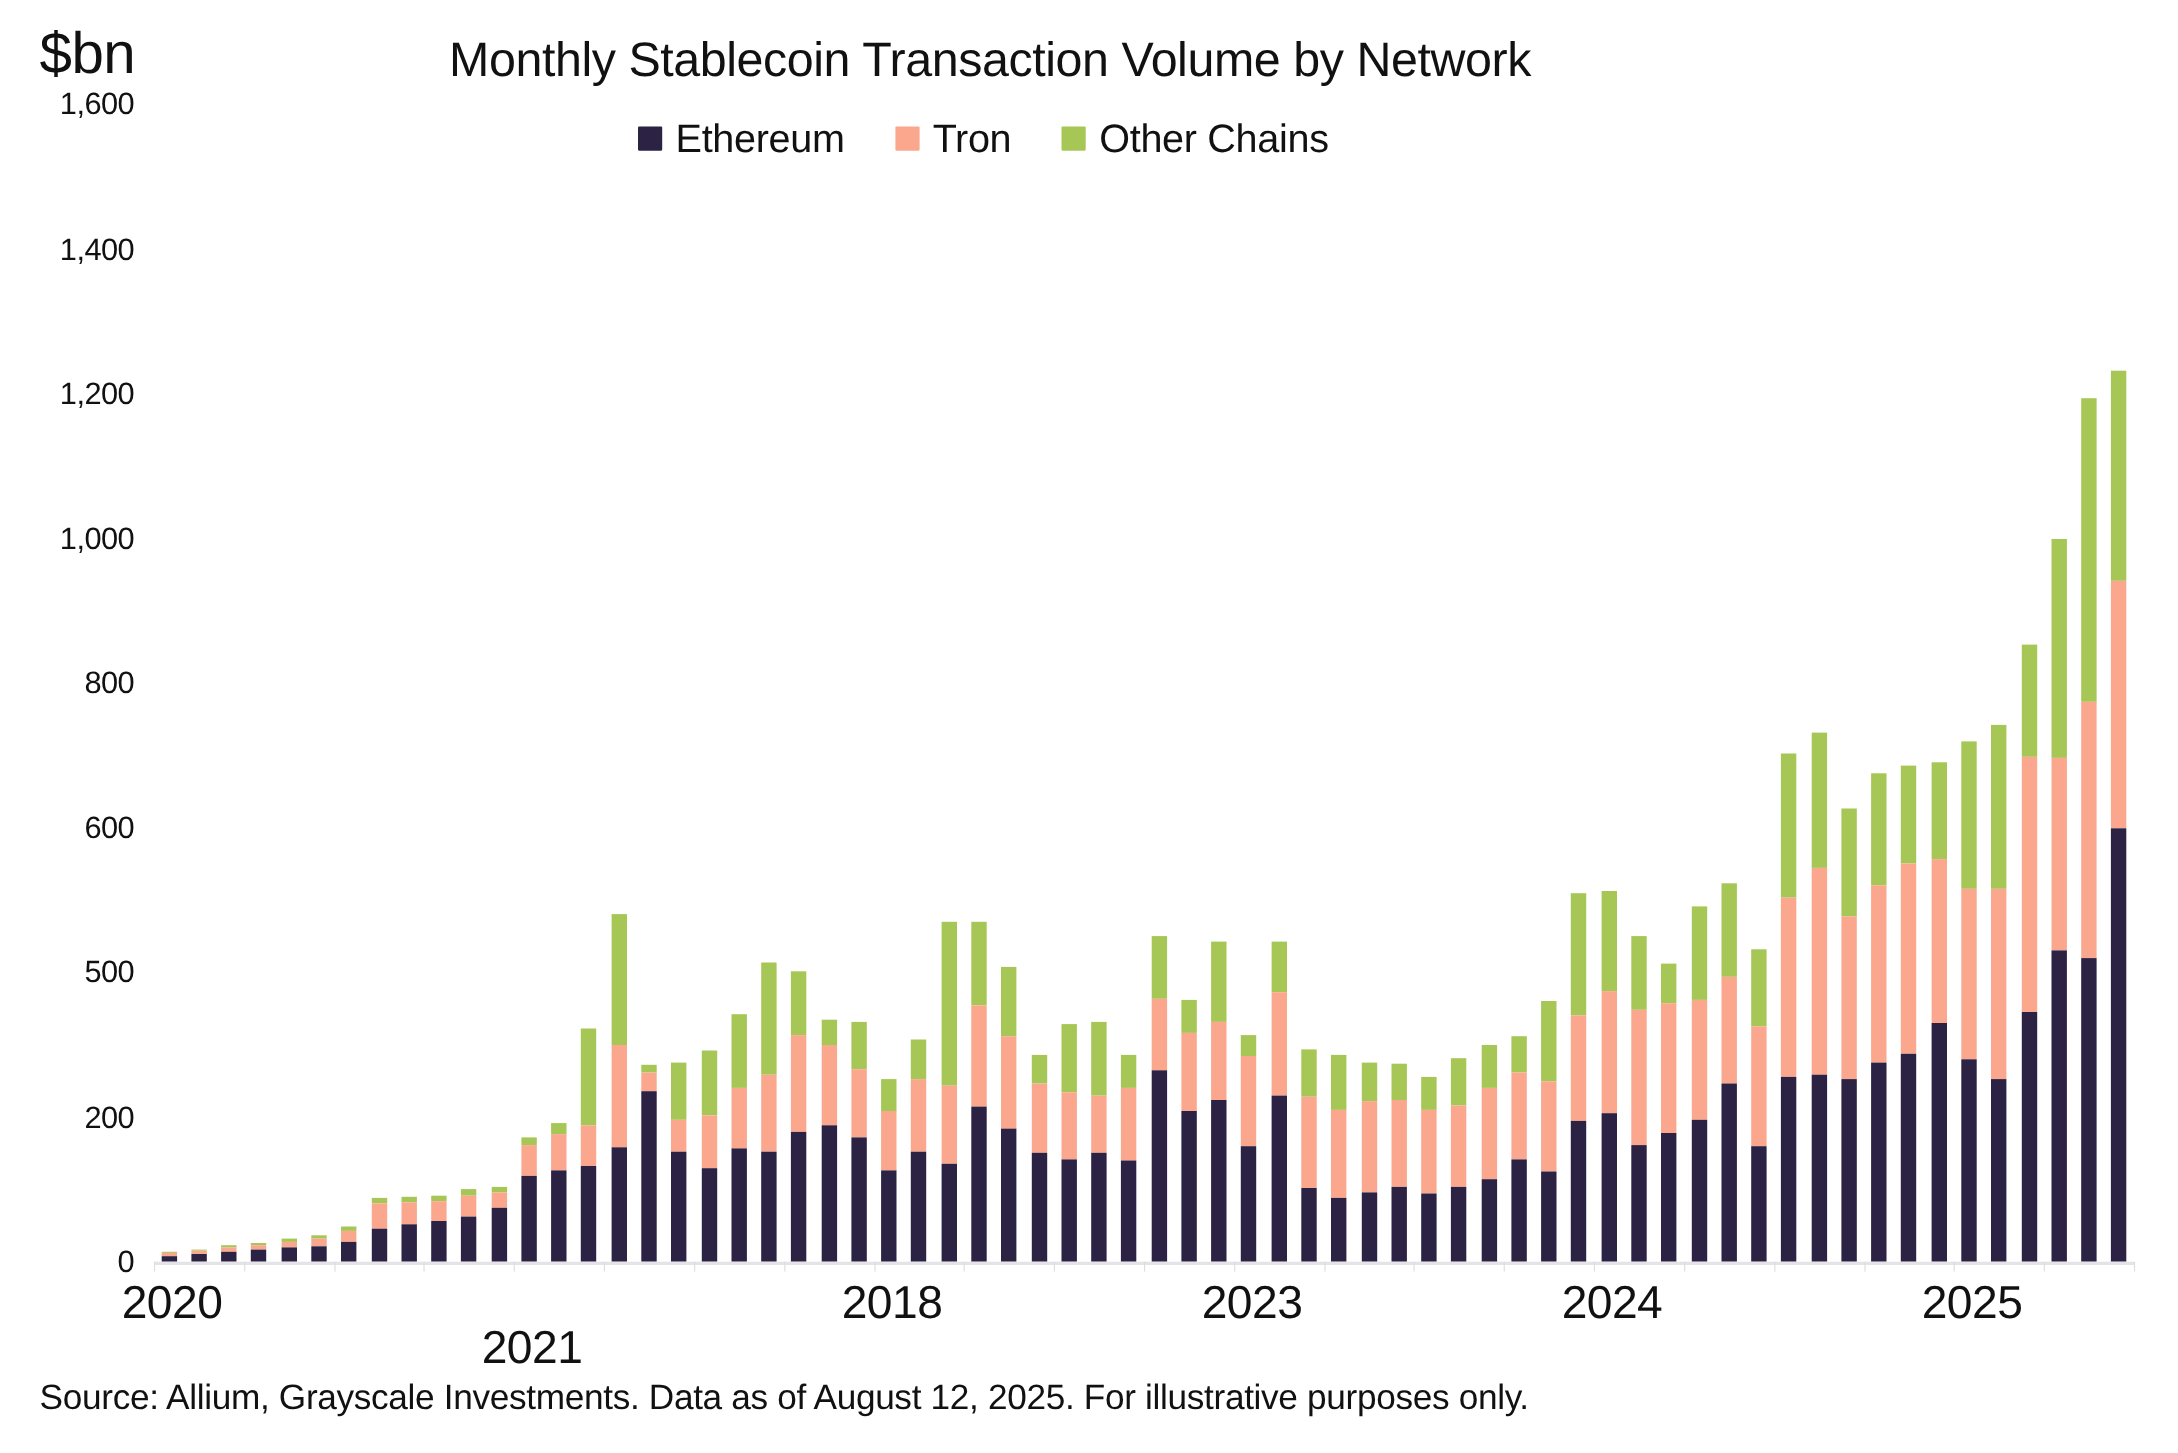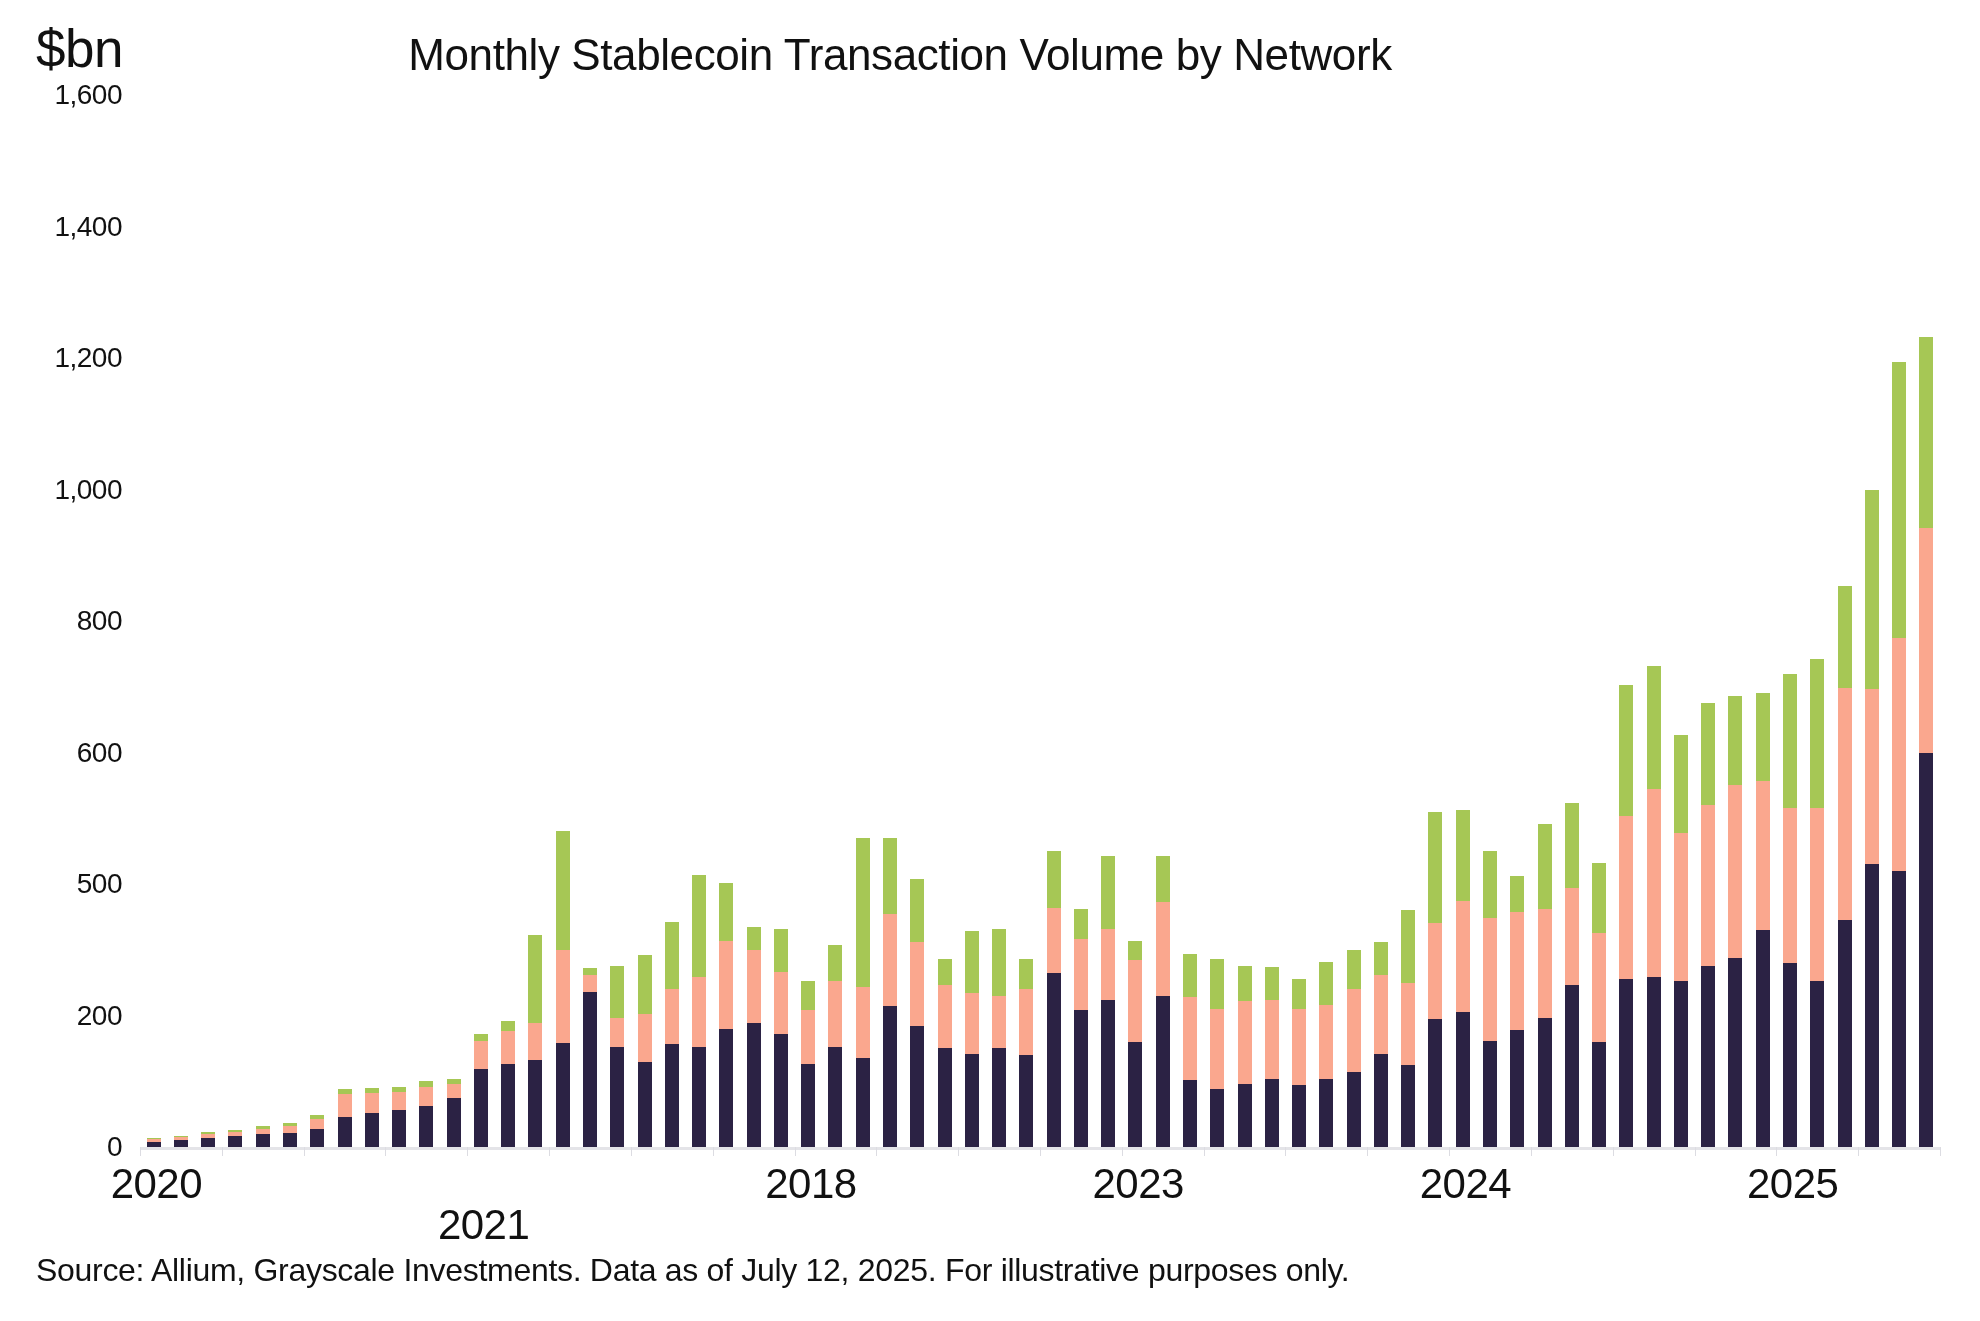--- a/index.html
+++ b/index.html
@@ -93,20 +93,36 @@
 <body>
 
 <div id="figure">
 
   <div class="yunit">$bn</div>
 
   <div class="title">
     <span class="title-inner">Monthly Stablecoin Transaction Volume by Network</span>
   </div>
 
+  <div class="legend">
+    <div class="legend-inner" id="legend-inner">
+        <div class="legend-item">
+          <span class="legend-swatch" style="background: rgb(43, 34, 68);"></span>
+          <span class="legend-label">Ethereum</span>
+        </div>
+        <div class="legend-item">
+          <span class="legend-swatch" style="background: rgb(250, 167, 142);"></span>
+          <span class="legend-label">Tron</span>
+        </div>
+        <div class="legend-item">
+          <span class="legend-swatch" style="background: rgb(166, 199, 85);"></span>
+          <span class="legend-label">Other Chains</span>
+        </div>
+      </div>
+  </div>
 
   <div class="yticks" id="yticks">
       <div class="ytick" style="top: 1052px;">0</div>
       <div class="ytick" style="top: 920.5px;">200</div>
       <div class="ytick" style="top: 789px;">500</div>
       <div class="ytick" style="top: 657.5px;">600</div>
       <div class="ytick" style="top: 526px;">800</div>
       <div class="ytick" style="top: 394.5px;">1,000</div>
       <div class="ytick" style="top: 263px;">1,200</div>
       <div class="ytick" style="top: 131.5px;">1,400</div>
@@ -476,15 +492,15 @@
     </div>
   <div class="xlabels" id="xlabels">
       <div class="xlabel" style="left: 16.3636px;">2020</div>
       <div class="xlabel" style="left: 343.636px; margin-top: 41px;">2021</div>
       <div class="xlabel" style="left: 670.909px;">2018</div>
       <div class="xlabel" style="left: 998.182px;">2023</div>
       <div class="xlabel" style="left: 1325.45px;">2024</div>
       <div class="xlabel" style="left: 1652.73px;">2025</div>
     </div>
 
-  <div class="source">Source: Allium, Grayscale Investments. Data as of July 12, 2025. For illustrative purposes only.</div>
+  <div class="source">Source: Allium, Grayscale Investments. Data as of August 12, 2025. For illustrative purposes only.</div>
 
 </div>
 
 </body></html>

